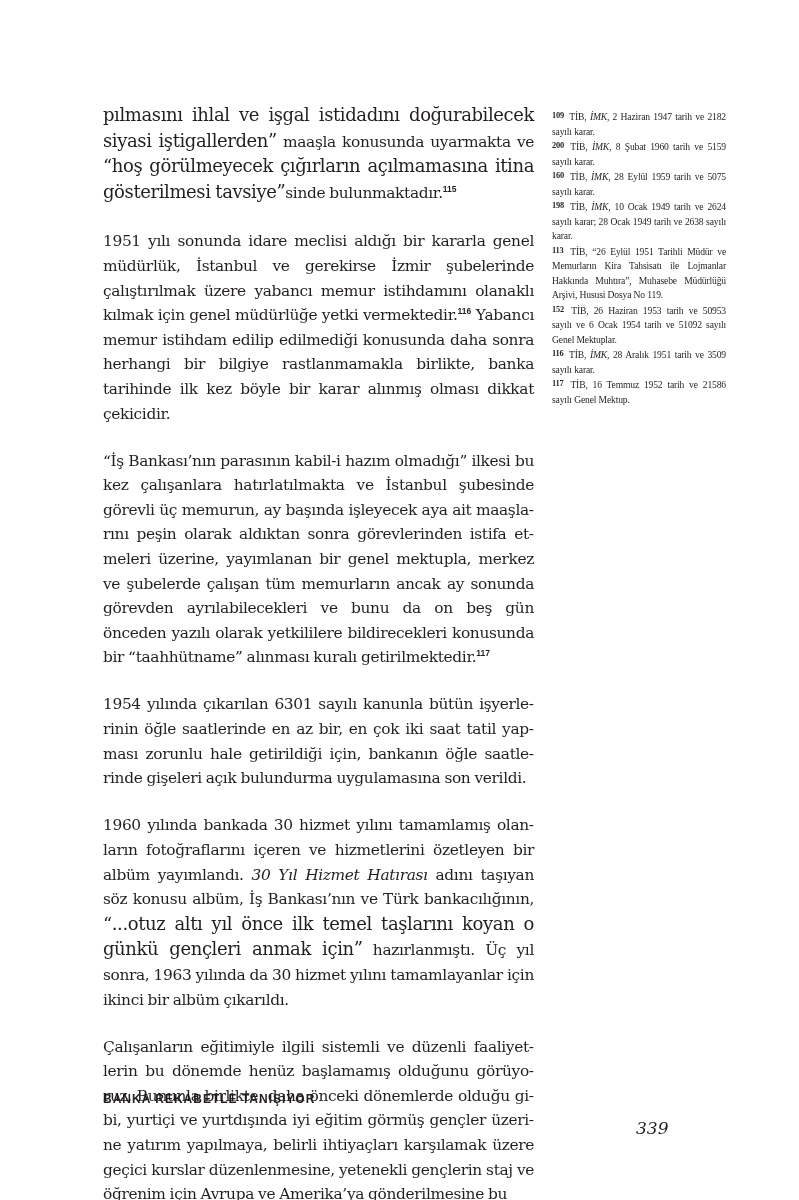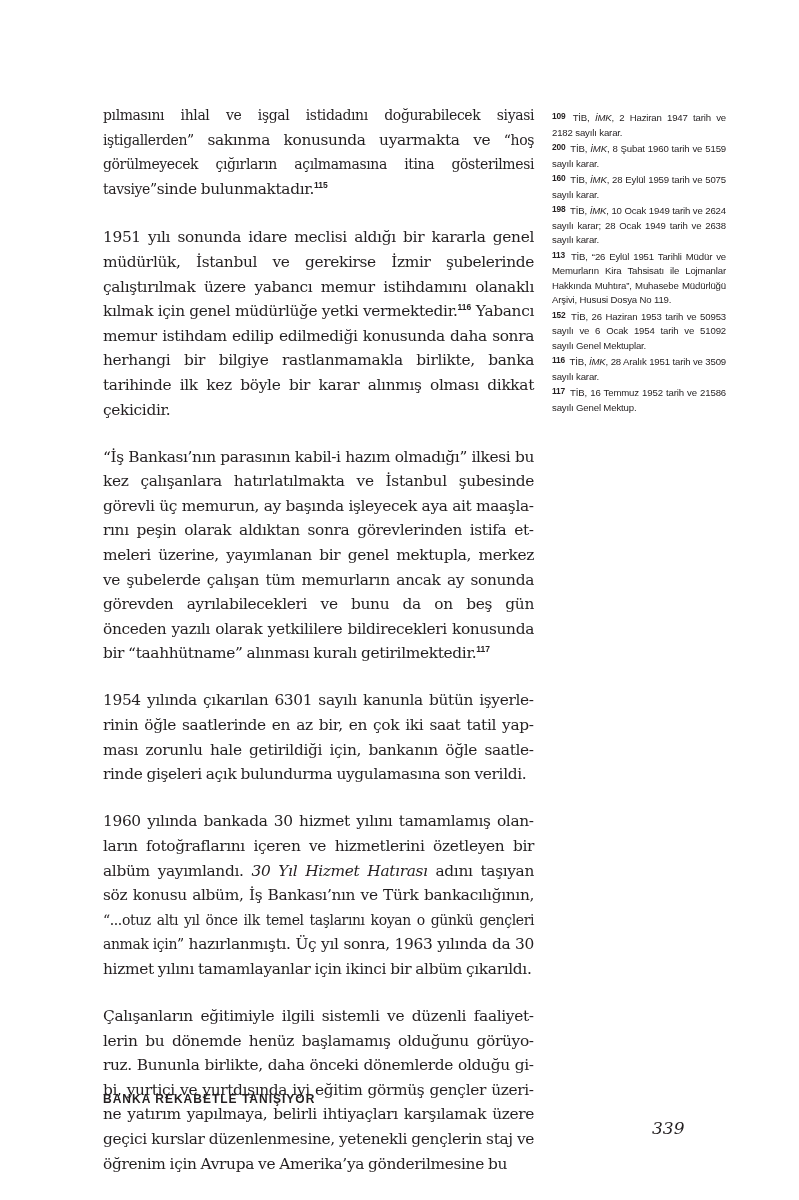--- a/index.html
+++ b/index.html
@@ -24,21 +24,21 @@
       line-height: 24.6px;
       text-align: justify;
       letter-spacing: -0.35px;
       word-spacing: -0.5px;
     }
     .main-col p {
       margin: 0 0 22.5px 0;
       hyphens: manual;
     }
     .main-col .q-small {
-      font-size: 14px;
+      font-size: 18px;
       letter-spacing: -0.4px;
       margin-top: 12px;
     }
     .main-col sup {
       font-family: "Liberation Sans", sans-serif;
       font-weight: bold;
       font-size: 8.5px;
       line-height: 0;
       vertical-align: 6px;
       letter-spacing: 0;
@@ -46,21 +46,21 @@
     .main-col em {
       margin-top: 47px;
     }
     .p1 { margin-bottom: 24px !important; }
 
     .notes-col {
       position: absolute;
       left: 552px;
       top: 109px;
       width: 174px;
-      font-family: Liberation Sans, sans-serif;
+      font-family: Liberation Serif, serif;
       font-size: 9.6px;
       line-height: 14.5px;
       text-align: justify;
       letter-spacing: -0.15px;
       color: #231f20;
     }
     .note {
       margin: 0;
     }
     .note-num {
@@ -78,35 +78,35 @@
       left: 103px;
       top: 1092px;
       font-family: "Liberation Sans", "DejaVu Sans", sans-serif;
       font-weight: bold;
       font-size: 12px;
       letter-spacing: 1px;
       color: #231f20;
     }
     .page-number {
       position: absolute;
-      left: 652px;
+      left: 636px;
       top: 1118px;
       font-family: "DejaVu Serif", "Liberation Serif", serif;
       font-style: italic;
       font-size: 17px;
       color: #231f20;
     }
   </style>
 </head>
 <body>
 
 <div class="main-col">
   <p class="p1">
     <span class="q-small">pılmasını ihlal ve işgal istidadını doğurabilecek siyasi iştigallerden”</span>
-    <span>sakınma konusunda uyarmakta ve </span><span class="q-small">“hoş görülmeyecek çığırların açılmamasına itina gösterilmesi tavsiye”</span><span>sinde bulunmaktadır.</span><sup>115</sup>
+    <span>maaşla konusunda uyarmakta ve </span><span class="q-small">“hoş görülmeyecek çığırların açılmamasına itina gösterilmesi tavsiye”</span><span>sinde bulunmaktadır.</span><sup>115</sup>
   </p>
 
   <p>
     <span>1951 yılı sonunda idare meclisi aldığı bir kararla genel mü­dürlük, İstanbul ve gerekirse İzmir şubelerinde çalıştırıl­mak üzere yabancı memur istihdamını olanaklı kılmak için genel müdürlüğe yetki vermektedir.</span><sup>116</sup><span> Yabancı memur is­tihdam edilip edilmediği konusunda daha sonra herhangi bir bilgiye rastlanmamakla birlikte, banka tarihinde ilk kez böyle bir karar alınmış olması dikkat çekicidir.</span>
   </p>
 
   <p>
     <span>“İş Bankası’nın parasının kabil-i hazım olmadığı” ilkesi bu kez çalışanlara hatırlatılmakta ve İstanbul şubesinde görevli üç memurun, ay başında işleyecek aya ait maaşla­rını peşin olarak aldıktan sonra görevlerinden istifa et­meleri üzerine, yayımlanan bir genel mektupla, merkez ve şubelerde çalışan tüm memurların ancak ay sonunda görevden ayrılabilecekleri ve bunu da on beş gün önceden yazılı olarak yetkililere bildirecekleri konusunda bir “ta­ahhütname” alınması kuralı getirilmektedir.</span><sup>117</sup>
   </p>
 

